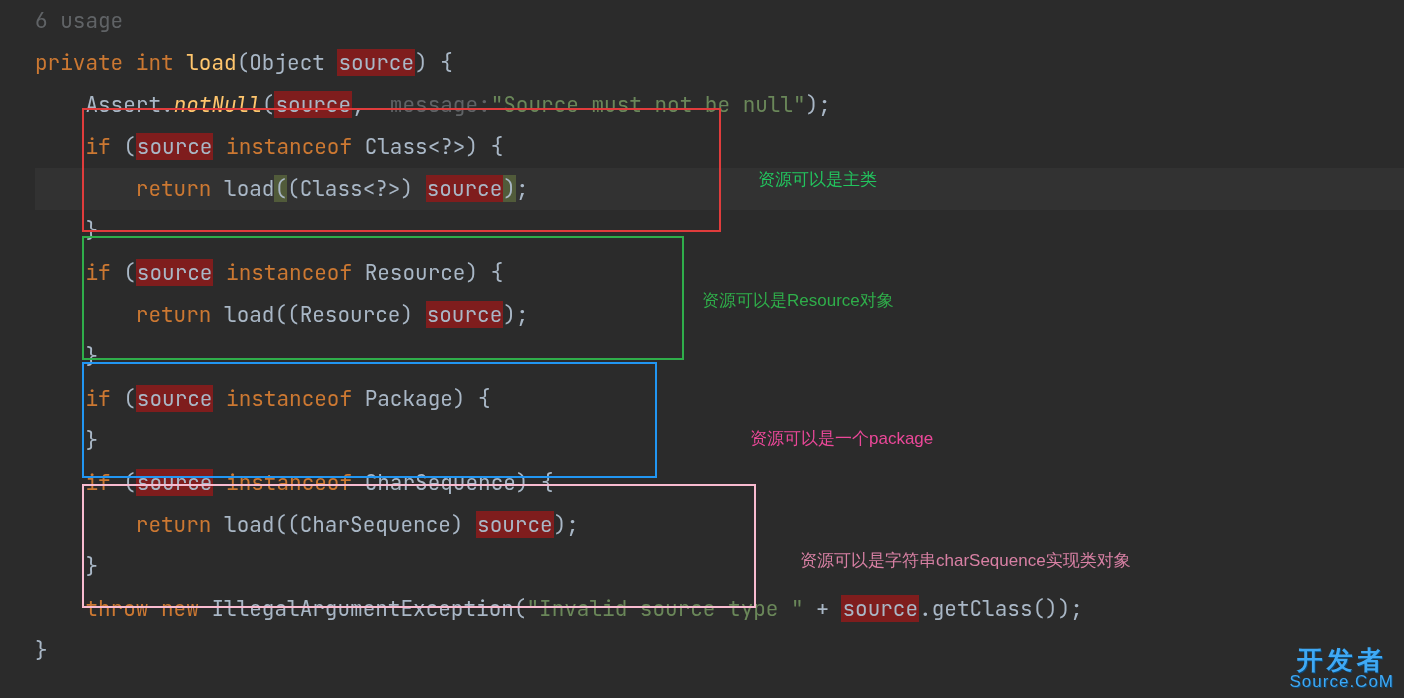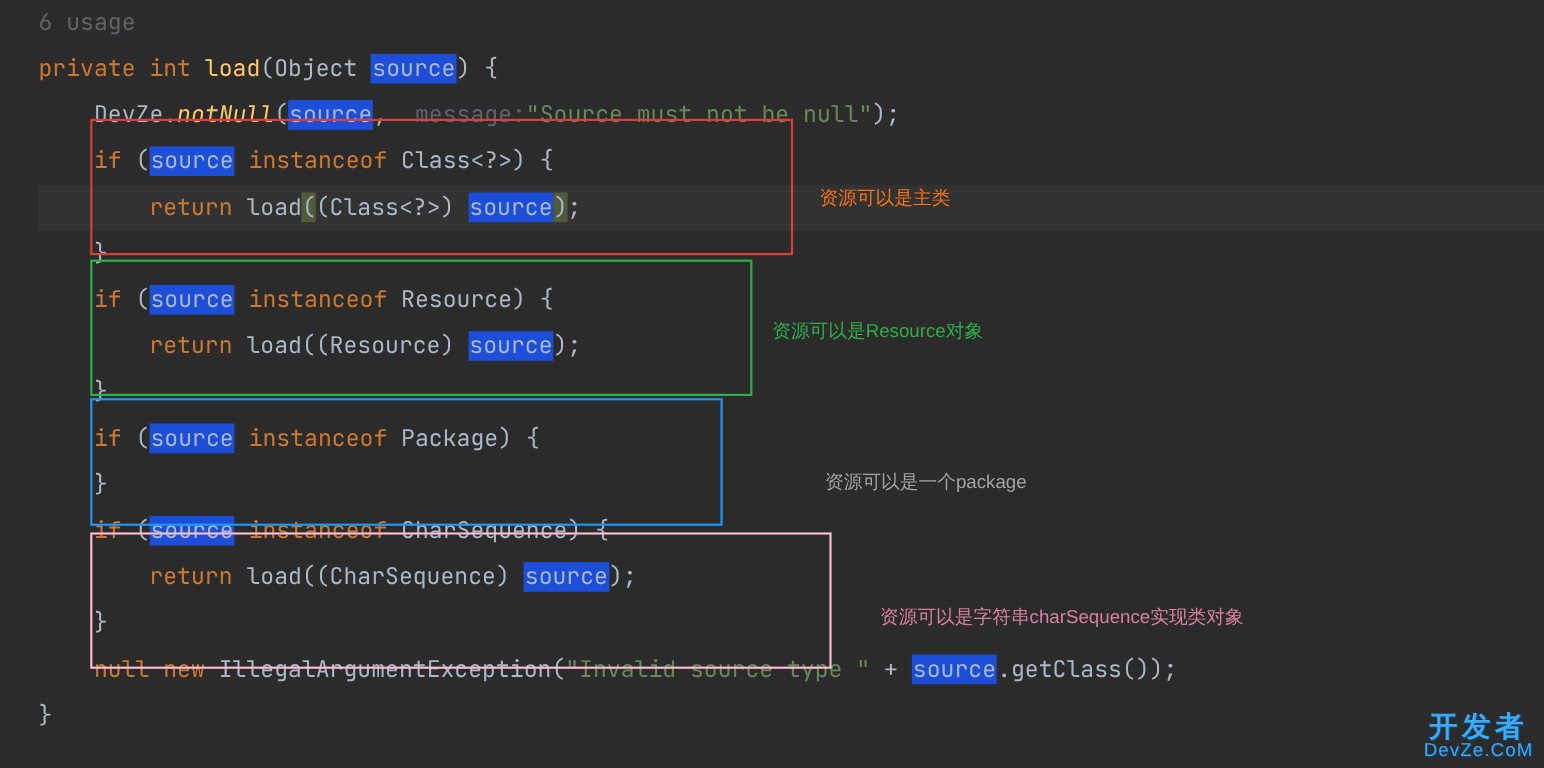--- a/index.html
+++ b/index.html
@@ -17,81 +17,81 @@
   .editor {
     padding-left: 35px;
     padding-top: 0;
     position: relative;
   }
   .line { height: 42px; white-space: pre; position: relative; }
   .hint { color: #606366; font-style: normal; }
   .kw { color: #cc7832; }
   .method { color: #ffc66d; }
   .method-it { color: #ffc66d; font-style: italic; }
-  .param { background: #1d4ed8; color: #a9b7c6; padding: 0 1px; }
+  .param { background: #7f1d1d; color: #a9b7c6; padding: 0 1px; }
   .paren { color: #a9b7c6; }
   .brace { color: #a9b7c6; }
   .str { color: #6a8759; }
   .plain { color: #a9b7c6; }
   .hl-match { background: #515b3a; color: #a9b7c6; padding: 0 0px; }
   .current-line { position:absolute; left:0; right:0; height:42px; background:#323232; z-index:-1; }
 
   .box { position: absolute; pointer-events: none; }
   .box-red { border: 2px solid #e03c3c; }
   .box-green { border: 2px solid #2fae4a; }
   .box-blue { border: 2px solid #2196f3; }
   .box-pink { border: 2px solid #f8bbd0; }
 
   .annot { position: absolute; font-size: 17px; font-family: "Microsoft YaHei", sans-serif; }
-  .annot-red { color: #f97316; }
+  .annot-red { color: #22c55e; margin-left: 13px; }
   .annot-green { color: #2fae4a; }
-  .annot-blue { color: #a3a3a3; }
+  .annot-blue { color: #ec4899; }
   .annot-pink { color: #d880a4; text-align: right; }
 
   .watermark { position: absolute; right: 10px; bottom: 8px; font-family: Arial, sans-serif; text-align: center; line-height: 1; }
   .wm-top { color: #3fa9f5; font-size: 26px; font-weight: bold; letter-spacing: 4px; text-shadow: 1px 1px 0 #0a4a7a; }
   .wm-bot { color: #3fa9f5; font-size: 17px; letter-spacing: 1px; text-shadow: 1px 1px 0 #0a4a7a; }
 </style>
 </head>
 <body>
 
 <div class="editor">
 
   <div class="line"><span class="hint">6 usage</span></div>
 
   <div class="line"><span class="kw">private</span> <span class="kw">int</span> <span class="method">load</span><span class="paren">(</span><span class="plain">Object</span> <span class="param">source</span><span class="paren">)</span> <span class="brace">{</span></div>
 
-  <div class="line">    <span class="plain">DevZe</span><span class="plain">.</span><span class="method-it">notNull</span><span class="paren">(</span><span class="param">source</span><span class="plain">,  </span><span class="hint">message:</span><span class="str">"Source must not be null"</span><span class="paren">)</span><span class="plain">;</span></div>
+  <div class="line">    <span class="plain">Assert</span><span class="plain">.</span><span class="method-it">notNull</span><span class="paren">(</span><span class="param">source</span><span class="plain">,  </span><span class="hint">message:</span><span class="str">"Source must not be null"</span><span class="paren">)</span><span class="plain">;</span></div>
 
   <div class="line">    <span class="kw">if</span> <span class="paren">(</span><span class="param">source</span> <span class="kw">instanceof</span> <span class="plain">Class&lt;?&gt;</span><span class="paren">)</span> <span class="brace">{</span></div>
   <div class="line"><div class="current-line"></div>        <span class="kw">return</span> <span class="plain">load</span><span class="hl-match">(</span><span class="paren">(</span><span class="plain">Class&lt;?&gt;</span><span class="paren">)</span> <span class="param">source</span><span class="hl-match">)</span><span class="plain">;</span></div>
   <div class="line">    <span class="brace">}</span></div>
 
   <div class="line">    <span class="kw">if</span> <span class="paren">(</span><span class="param">source</span> <span class="kw">instanceof</span> <span class="plain">Resource</span><span class="paren">)</span> <span class="brace">{</span></div>
   <div class="line">        <span class="kw">return</span> <span class="plain">load((</span><span class="plain">Resource</span><span class="paren">)</span> <span class="param">source</span><span class="paren">)</span><span class="plain">;</span></div>
   <div class="line">    <span class="brace">}</span></div>
 
   <div class="line">    <span class="kw">if</span> <span class="paren">(</span><span class="param">source</span> <span class="kw">instanceof</span> <span class="plain">Package</span><span class="paren">)</span> <span class="brace">{</span></div>
   <div class="line">    <span class="brace">}</span></div>
 
   <div class="line">    <span class="kw">if</span> <span class="paren">(</span><span class="param">source</span> <span class="kw">instanceof</span> <span class="plain">CharSequence</span><span class="paren">)</span> <span class="brace">{</span></div>
   <div class="line">        <span class="kw">return</span> <span class="plain">load((</span><span class="plain">CharSequence</span><span class="paren">)</span> <span class="param">source</span><span class="paren">)</span><span class="plain">;</span></div>
   <div class="line">    <span class="brace">}</span></div>
 
-  <div class="line">    <span class="kw">null</span> <span class="kw">new</span> <span class="plain">IllegalArgumentException</span><span class="paren">(</span><span class="str">"Invalid source type "</span><span class="plain"> + </span><span class="param">source</span><span class="plain">.getClass());</span></div>
+  <div class="line">    <span class="kw">throw</span> <span class="kw">new</span> <span class="plain">IllegalArgumentException</span><span class="paren">(</span><span class="str">"Invalid source type "</span><span class="plain"> + </span><span class="param">source</span><span class="plain">.getClass());</span></div>
 
   <div class="line"><span class="brace">}</span></div>
 </div>
 
 <div class="box box-red" style="left:82px; top:108px; width:639px; height:124px;"></div>
 <div class="box box-green" style="left:82px; top:236px; width:602px; height:124px;"></div>
 <div class="box box-blue" style="left:82px; top:362px; width:575px; height:116px;"></div>
 <div class="box box-pink" style="left:82px; top:484px; width:674px; height:124px;"></div>
 
 <div class="annot annot-red" style="left:745px; top:159px;">资源可以是主类</div>
 <div class="annot annot-green" style="left:702px; top:280px;">资源可以是Resource对象</div>
 <div class="annot annot-blue" style="left:750px; top:418px;">资源可以是一个package</div>
 <div class="annot annot-pink" style="left:800px; top:540px;">资源可以是字符串charSequence实现类对象</div>
 
 <div class="watermark">
   <div class="wm-top">开发者</div>
-  <div class="wm-bot">DevZe.CoM</div>
+  <div class="wm-bot">Source.CoM</div>
 </div>
 
 </body></html>

